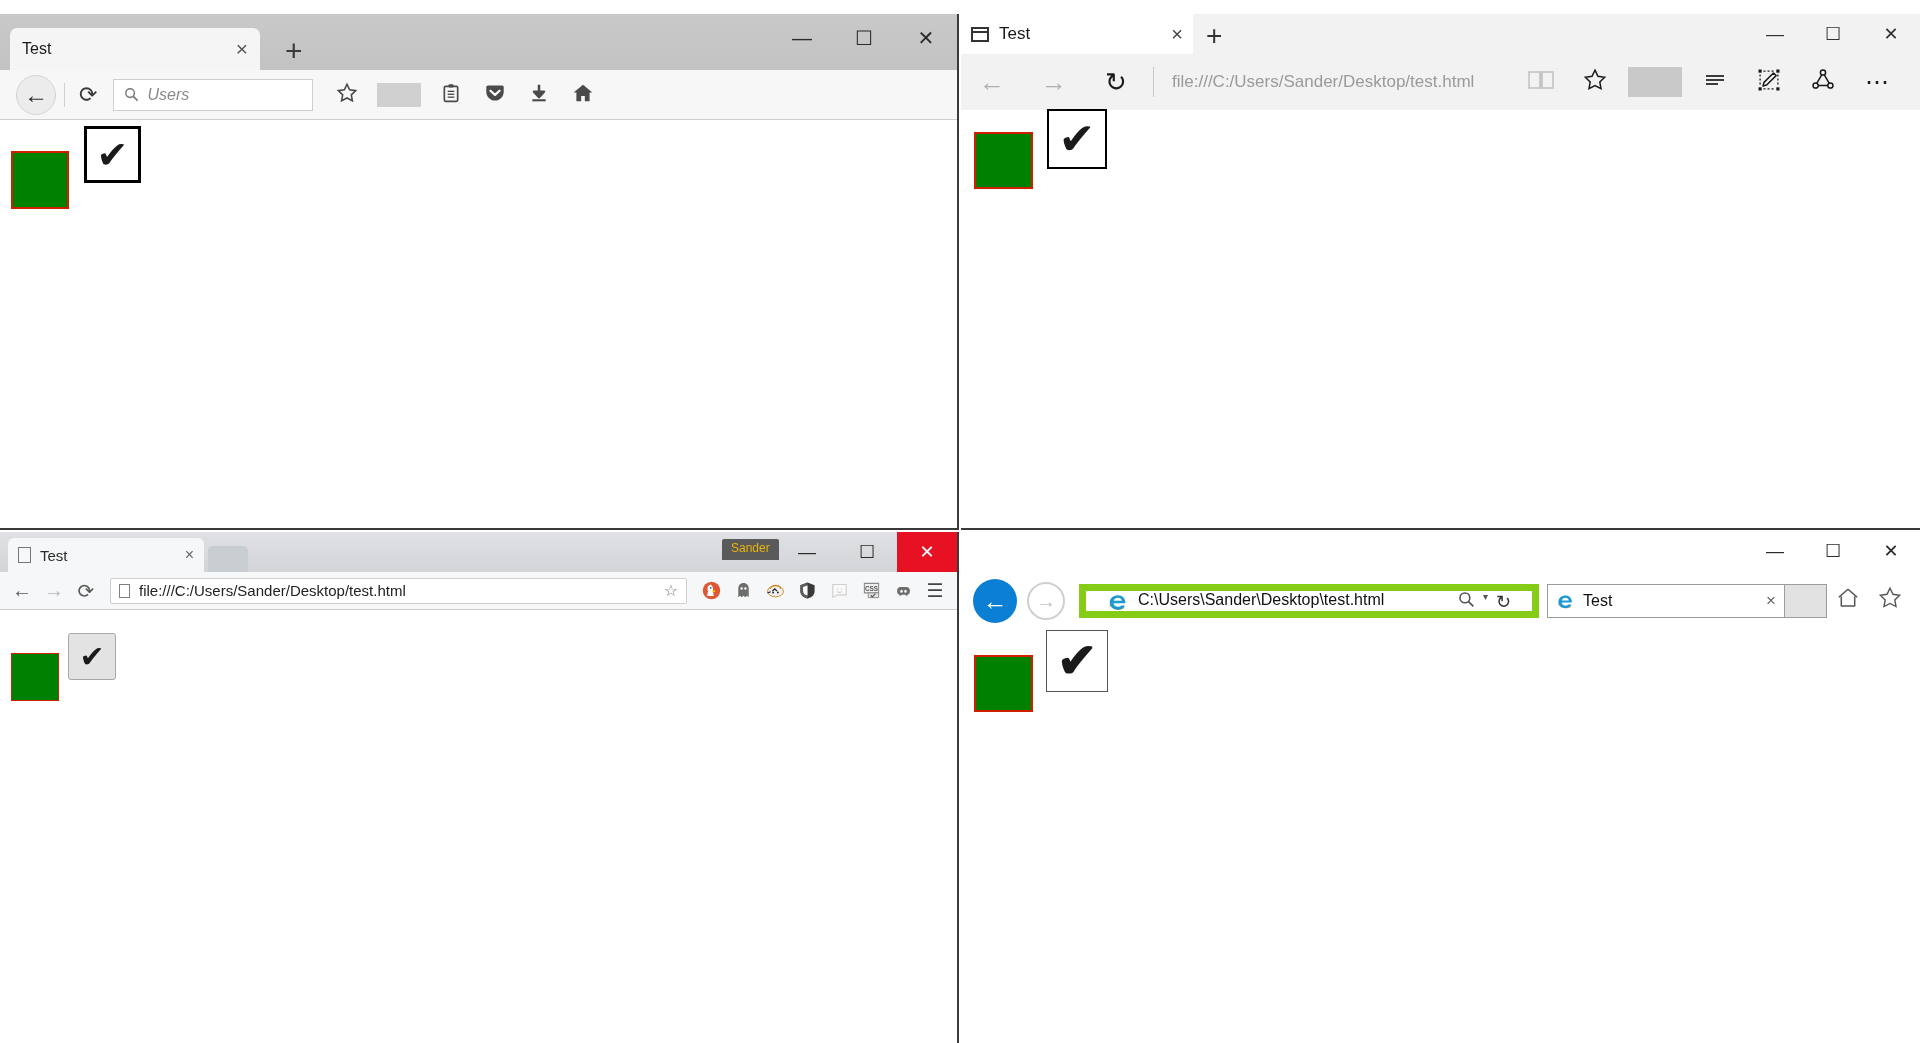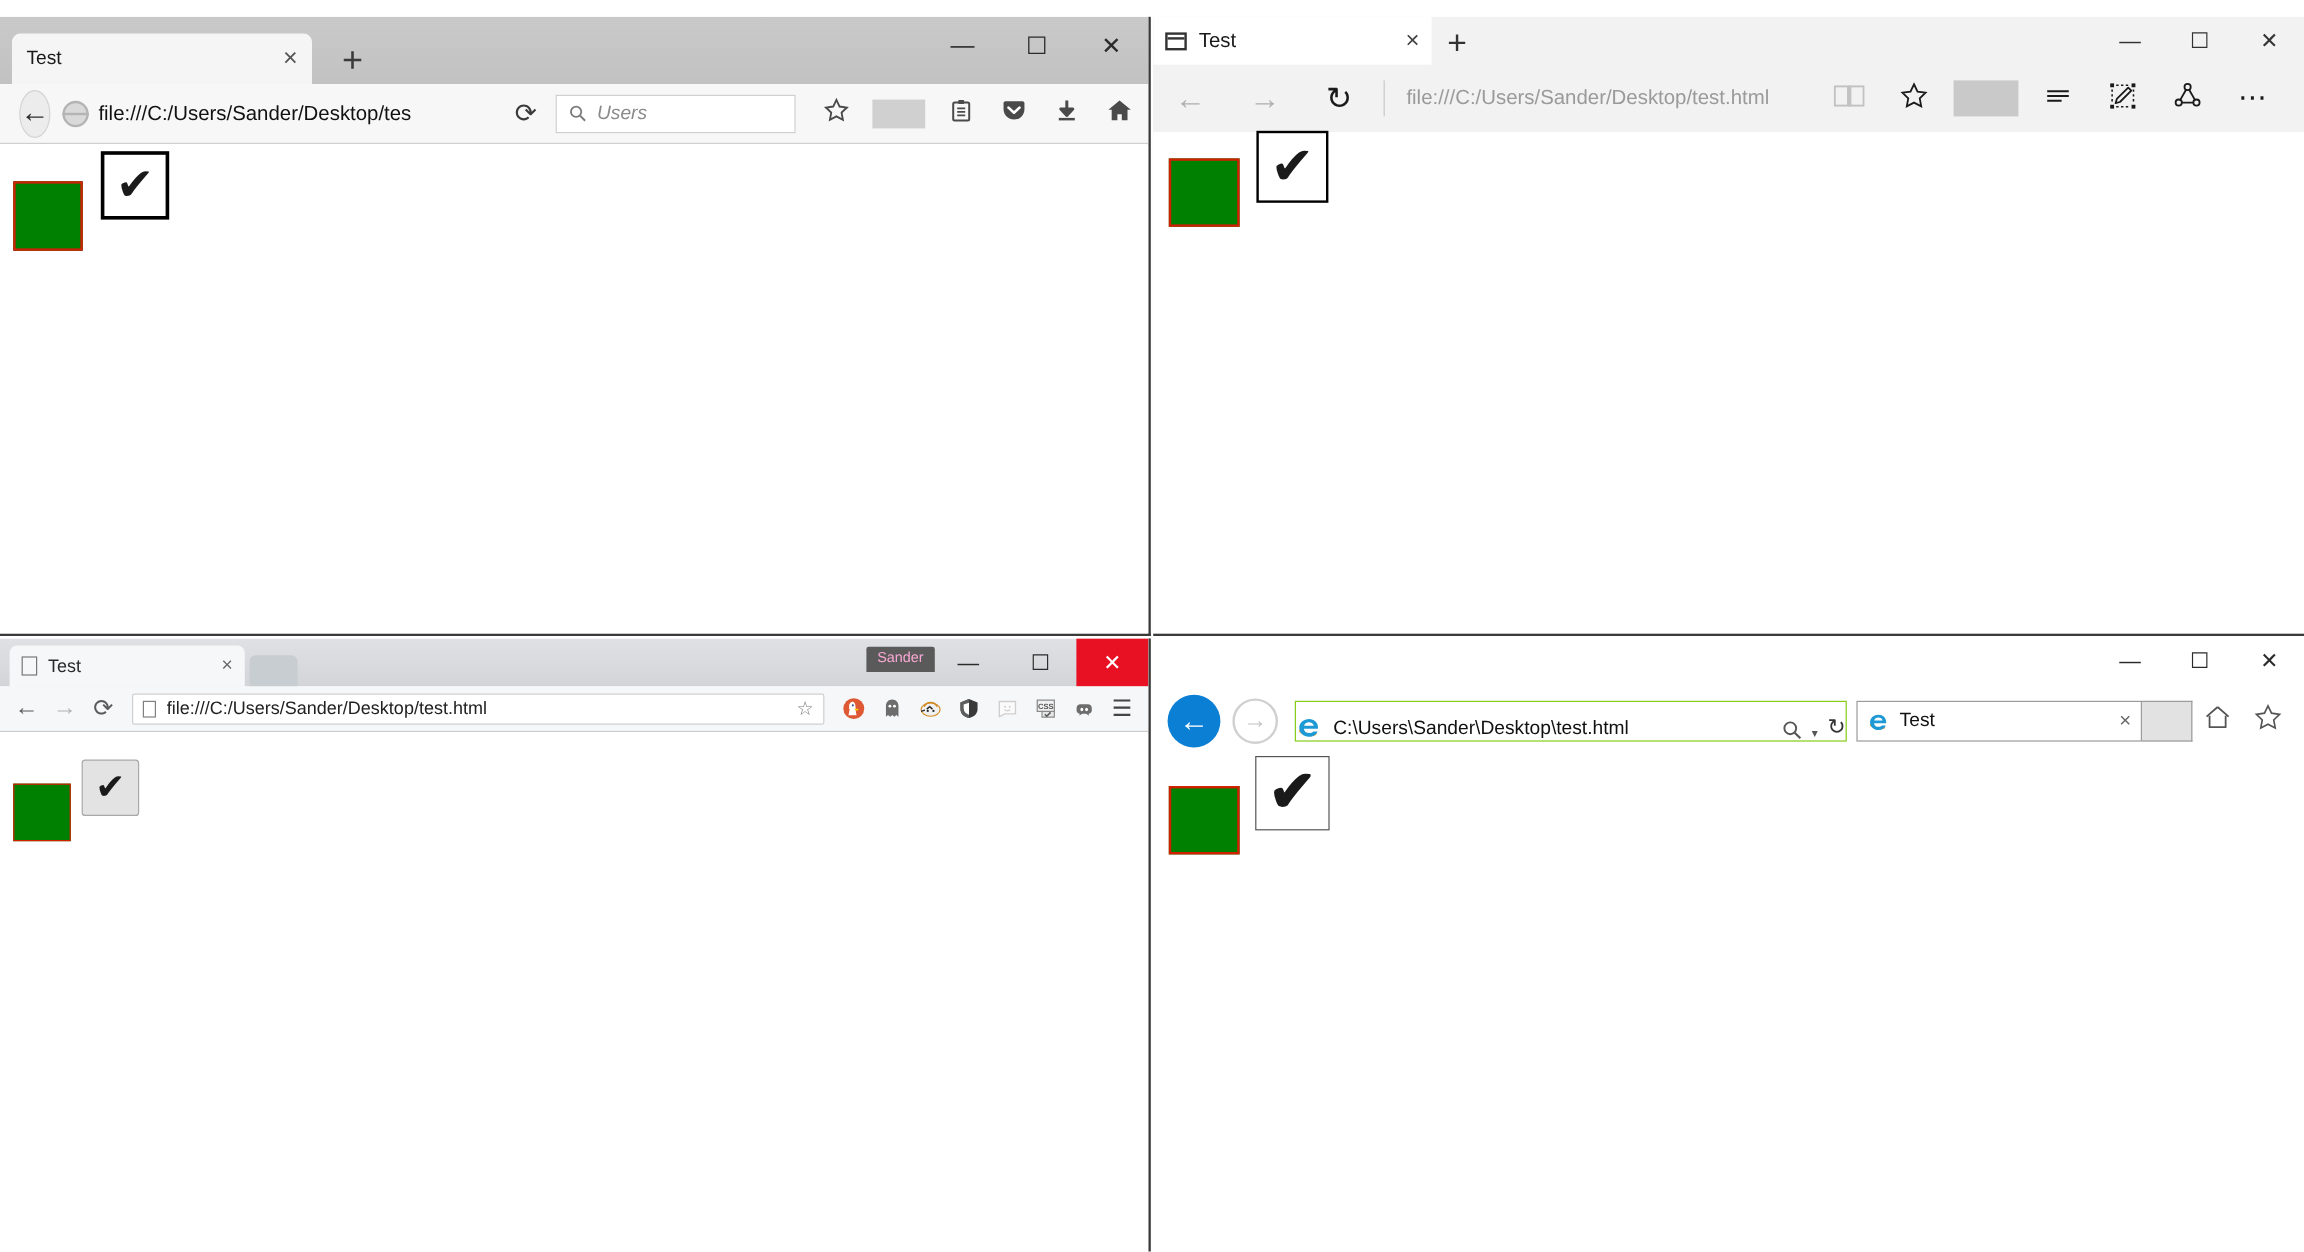--- a/index.html
+++ b/index.html
@@ -77,21 +77,21 @@
 
   
   #chrome { left:0; top:518px; width:959px; height:525px; border-right:2px solid #3a3a3a; background:#fff; }
   #chrome .cr-titlebar { position:relative; height:40px; background: linear-gradient(#dfe1e5,#d2d4d7); }
   #chrome .cr-tab { position:absolute; left:8px; top:6px; width:196px; height:34px; background:#f6f7f8;
       border-radius:6px 6px 0 0; display:flex; align-items:center; padding:0 10px; }
   #chrome .cr-tab .cr-favicon { width:13px; height:16px; border:1.5px solid #777; margin-right:9px; }
   #chrome .cr-tab .t-label { flex:1; font-size:15px; color:#2b2b2b; }
   #chrome .cr-tab .t-close { font-size:16px; color:#666; cursor:pointer; }
   #chrome .cr-stub { position:absolute; left:208px; top:14px; width:40px; height:26px; background:#c8cdd2; border-radius:5px 5px 0 0; cursor:pointer;}
-  #chrome .cr-user { position:absolute; left:722px; top:7px; background:#5a5a5a; color:#f9a8d4; font-size:12px; padding:2px 9px 5px; border-radius:2px 2px 0 0; }
+  #chrome .cr-user { position:absolute; left:722px; top:7px; background:#5a5a5a; color:#eab308; font-size:12px; padding:2px 9px 5px; border-radius:2px 2px 0 0; }
   #chrome .cr-winctl { position:absolute; right:0; top:0; height:40px; display:flex; }
   #chrome .cr-winctl span { width:60px; display:flex; align-items:center; justify-content:center; font-size:18px; color:#2b2b2b; cursor:pointer;}
   #chrome .cr-winctl .cls { background:#e81123; color:#fff; }
   #chrome .cr-navbar { position:absolute; left:0; top:40px; width:100%; height:38px; background:#f6f7f8; border-bottom:1px solid #cdcdcd;
       display:flex; align-items:center; padding:0 6px; }
   .cr-navbtn { width:32px; text-align:center; font-size:20px; color:#5a5a5a; cursor:pointer; }
   .cr-navbtn.dim { color:#b5b5b5; }
   .cr-omni { flex:1; height:26px; background:#fff; border:1px solid #cfcfcf; border-radius:2px;
       display:flex; align-items:center; padding:0 8px; margin:0 8px; }
   .cr-omni .cr-pgicon { width:11px; height:14px; border:1.5px solid #808080; margin-right:9px; flex:0 0 auto;}
@@ -105,21 +105,21 @@
   
   #ie { left:961px; top:518px; width:959px; height:525px; background:#fff; }
   #ie .ie-titlebar { position:relative; height:38px; background:#fff; }
   #ie .ie-winctl { position:absolute; right:0; top:0; height:38px; display:flex; }
   #ie .ie-winctl span { width:58px; display:flex; align-items:center; justify-content:center; font-size:18px; color:#2b2b2b; cursor:pointer; }
   #ie .ie-navbar { position:absolute; left:0; top:38px; width:100%; height:62px; background:#fff; display:flex; align-items:center; padding:0 12px; }
   .ie-back { width:44px; height:44px; border-radius:50%; background:#0b7fd4; color:#fff; display:flex; align-items:center; justify-content:center;
       font-size:25px; cursor:pointer; flex:0 0 auto;}
   .ie-fwd { width:38px; height:38px; border-radius:50%; border:2px solid #d0d0d0; color:#c4c4c4; display:flex; align-items:center; justify-content:center;
       font-size:20px; margin-left:10px; cursor:pointer; flex:0 0 auto;}
-  .ie-addr { flex:0 0 460px; height:34px; border:1px solid #84cc16; display:flex; align-items:flex-end; padding:0 0; margin-left:14px; background:#fff; }
+  .ie-addr { flex:0 0 460px; height:34px; border:7px solid #84cc16; display:flex; align-items:flex-start; padding:0 21px; margin-left:14px; background:#fff; }
   .ie-e { width:22px; height:22px; margin-right:9px; flex:0 0 auto; }
   .ie-addr .ie-urltext { flex:1; font-size:16px; color:#111; }
   .ie-addr .ie-caret { font-size:10px; color:#555; margin:0 8px; cursor:pointer;}
   .ie-addr .ie-reload { font-size:18px; color:#333; cursor:pointer; }
   .ie-tabs { display:flex; align-items:center; margin-left:8px; }
   .ie-tab { width:238px; height:34px; border:1px solid #9c9c9c; background:#fff; display:flex; align-items:center; padding:0 8px; }
   .ie-tab .t-label { flex:1; font-size:16px; color:#111; margin-left:8px;}
   .ie-tab .t-close { font-size:17px; color:#666; cursor:pointer; }
   .ie-newtab { width:42px; height:34px; border:1px solid #9c9c9c; border-left:none; background:#e2e2e2; cursor:pointer; }
   .ie-right { margin-left:auto; display:flex; align-items:center; }
@@ -141,24 +141,20 @@
       </div>
       <div class="ff-newtab">+</div>
       <div class="ff-winctl">
         <span>—</span>
         <span>☐</span>
         <span>✕</span>
       </div>
     </div>
     <div class="ff-navbar">
       <div class="ff-back">←</div>
-      <div class="ff-urlwrap">
-        <span class="ff-globe"></span>
-        <span class="ff-urltext">file:///C:/Users/Sander/Desktop/tes</span>
-      </div>
       <span class="ff-sep"></span>
       <span class="ff-reload">⟳</span>
       <div class="ff-search">
         <svg class="mag" width="15" height="15" viewBox="0 0 16 16">
           <circle cx="6.5" cy="6.5" r="4.6" fill="none" stroke="#7a7a7a" stroke-width="1.6"></circle>
           <line x1="10" y1="10" x2="14.5" y2="14.5" stroke="#7a7a7a" stroke-width="1.8"></line>
         </svg>
         <span class="ph">Users</span>
       </div>
       <div class="ff-icons">

